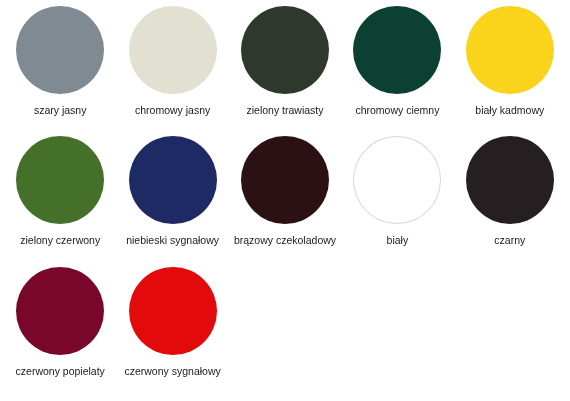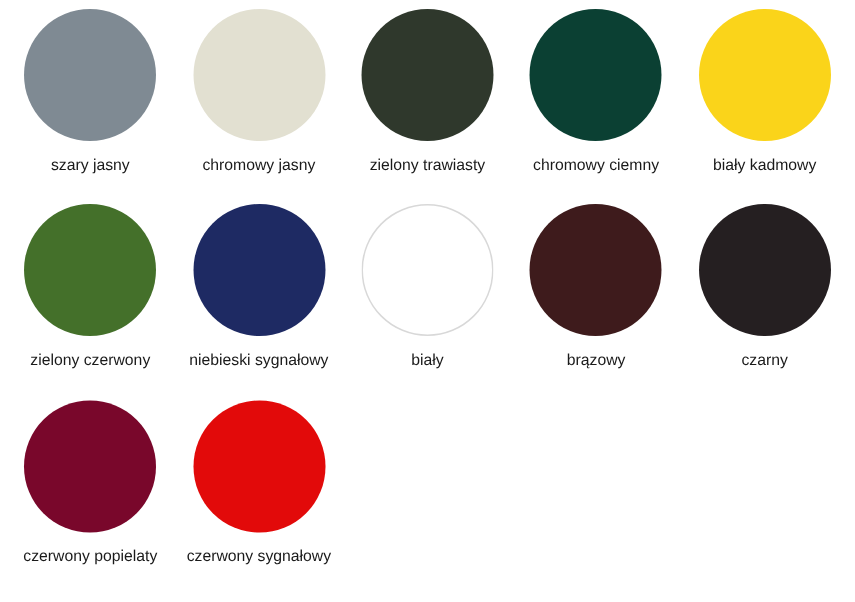--- a/index.html
+++ b/index.html
@@ -75,26 +75,26 @@
     </div>
     <div class="swatch-cell">
       <div class="swatch-disc" style="background: rgb(68, 112, 42);"></div>
       <div class="swatch-label">zielony czerwony</div>
     </div>
     <div class="swatch-cell">
       <div class="swatch-disc" style="background: rgb(30, 42, 99);"></div>
       <div class="swatch-label">niebieski sygnałowy</div>
     </div>
     <div class="swatch-cell">
+      <div class="swatch-disc" style="background: rgb(44, 17, 20);"></div>
+      <div class="swatch-label">brązowy czekoladowy</div>
+    </div>
+    <div class="swatch-cell">
       <div class="swatch-disc outlined" style="background: rgb(255, 255, 255);"></div>
       <div class="swatch-label">biały</div>
-    </div>
-    <div class="swatch-cell">
-      <div class="swatch-disc" style="background: rgb(62, 27, 28);"></div>
-      <div class="swatch-label">brązowy</div>
     </div>
     <div class="swatch-cell">
       <div class="swatch-disc" style="background: rgb(37, 31, 33);"></div>
       <div class="swatch-label">czarny</div>
     </div>
     <div class="swatch-cell">
       <div class="swatch-disc" style="background: rgb(121, 7, 43);"></div>
       <div class="swatch-label">czerwony popielaty</div>
     </div>
     <div class="swatch-cell">

